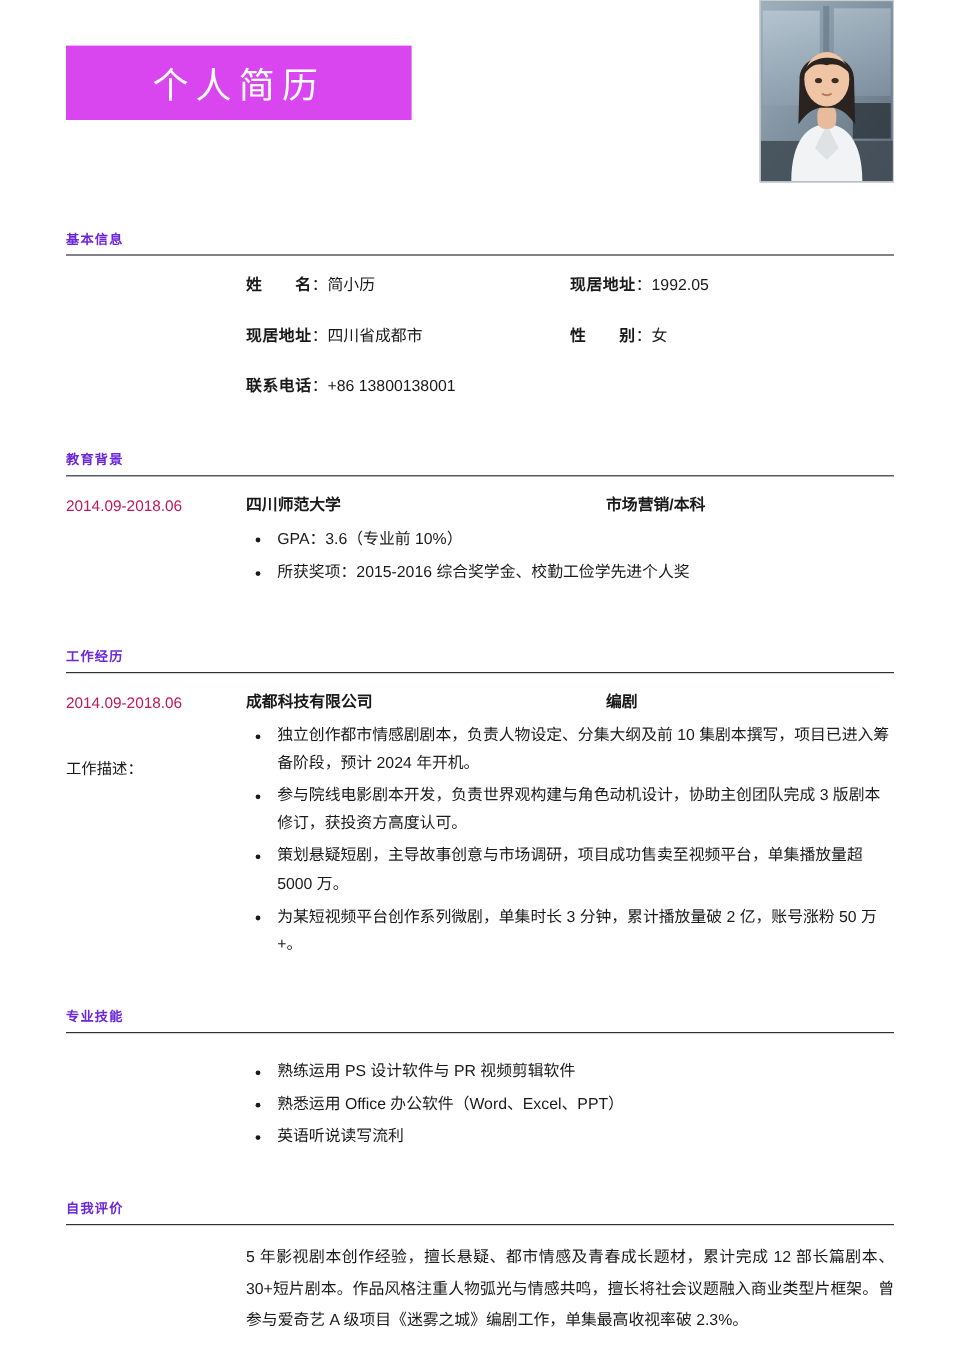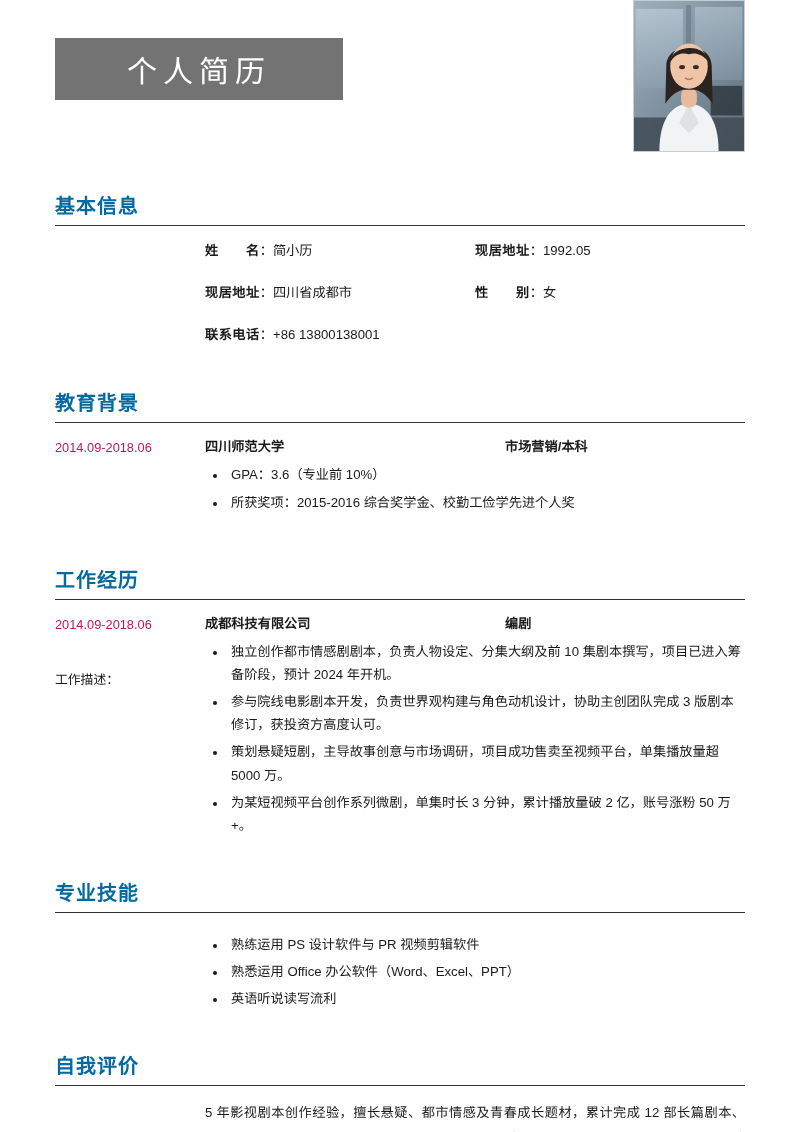--- a/index.html
+++ b/index.html
@@ -28,21 +28,21 @@
   .header {
     position: relative;
     height: 190px;
   }
   .title-block {
     position: absolute;
     left: 0;
     top: 38px;
     width: 288px;
     height: 62px;
-    background: #737373;
+    background: #d946ef;
     display: flex;
     align-items: center;
     justify-content: center;
   }
   .title-block .title-text {
     color: #ffffff;
     font-size: 30px;
     letter-spacing: 6px;
     font-weight: 400;
   }
@@ -54,23 +54,23 @@
     height: 152px;
     border: 1px solid #c9ccd1;
     overflow: hidden;
     background: #8e9aa6;
   }
   .photo svg { display: block; width: 100%; height: 100%; }
 
   
   .section { margin-bottom: 6px; }
   .section-title {
-    font-size: 20px;
+    font-size: 11px;
     font-weight: bold;
-    color: #0369a1;
+    color: #6d28d9;
     letter-spacing: 1px;
     padding-bottom: 6px;
   }
   .rule {
     border-bottom: 1px solid #2f3338;
     margin-bottom: 14px;
   }
 
   
   .basic-grid {

